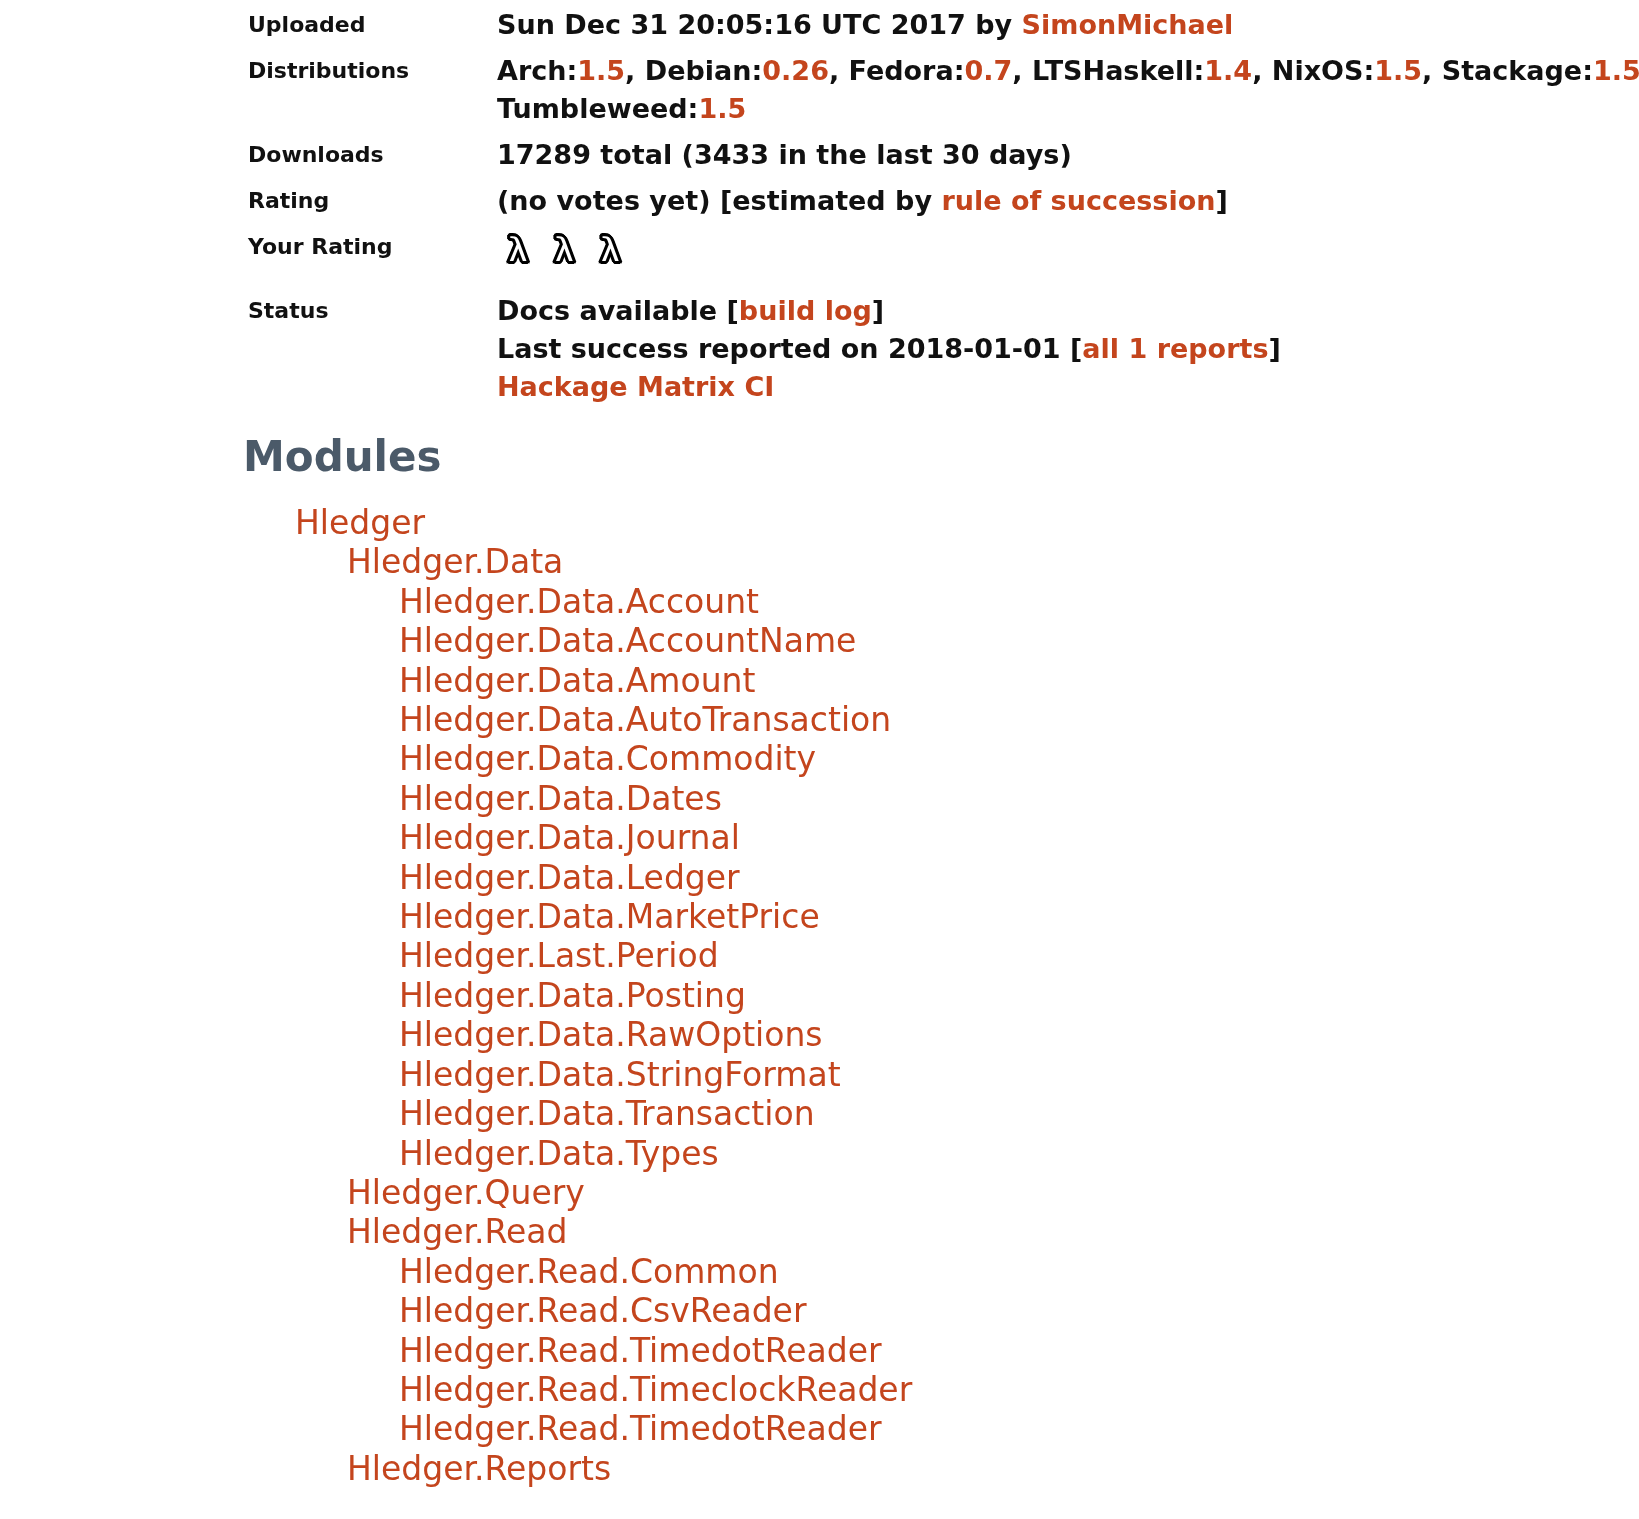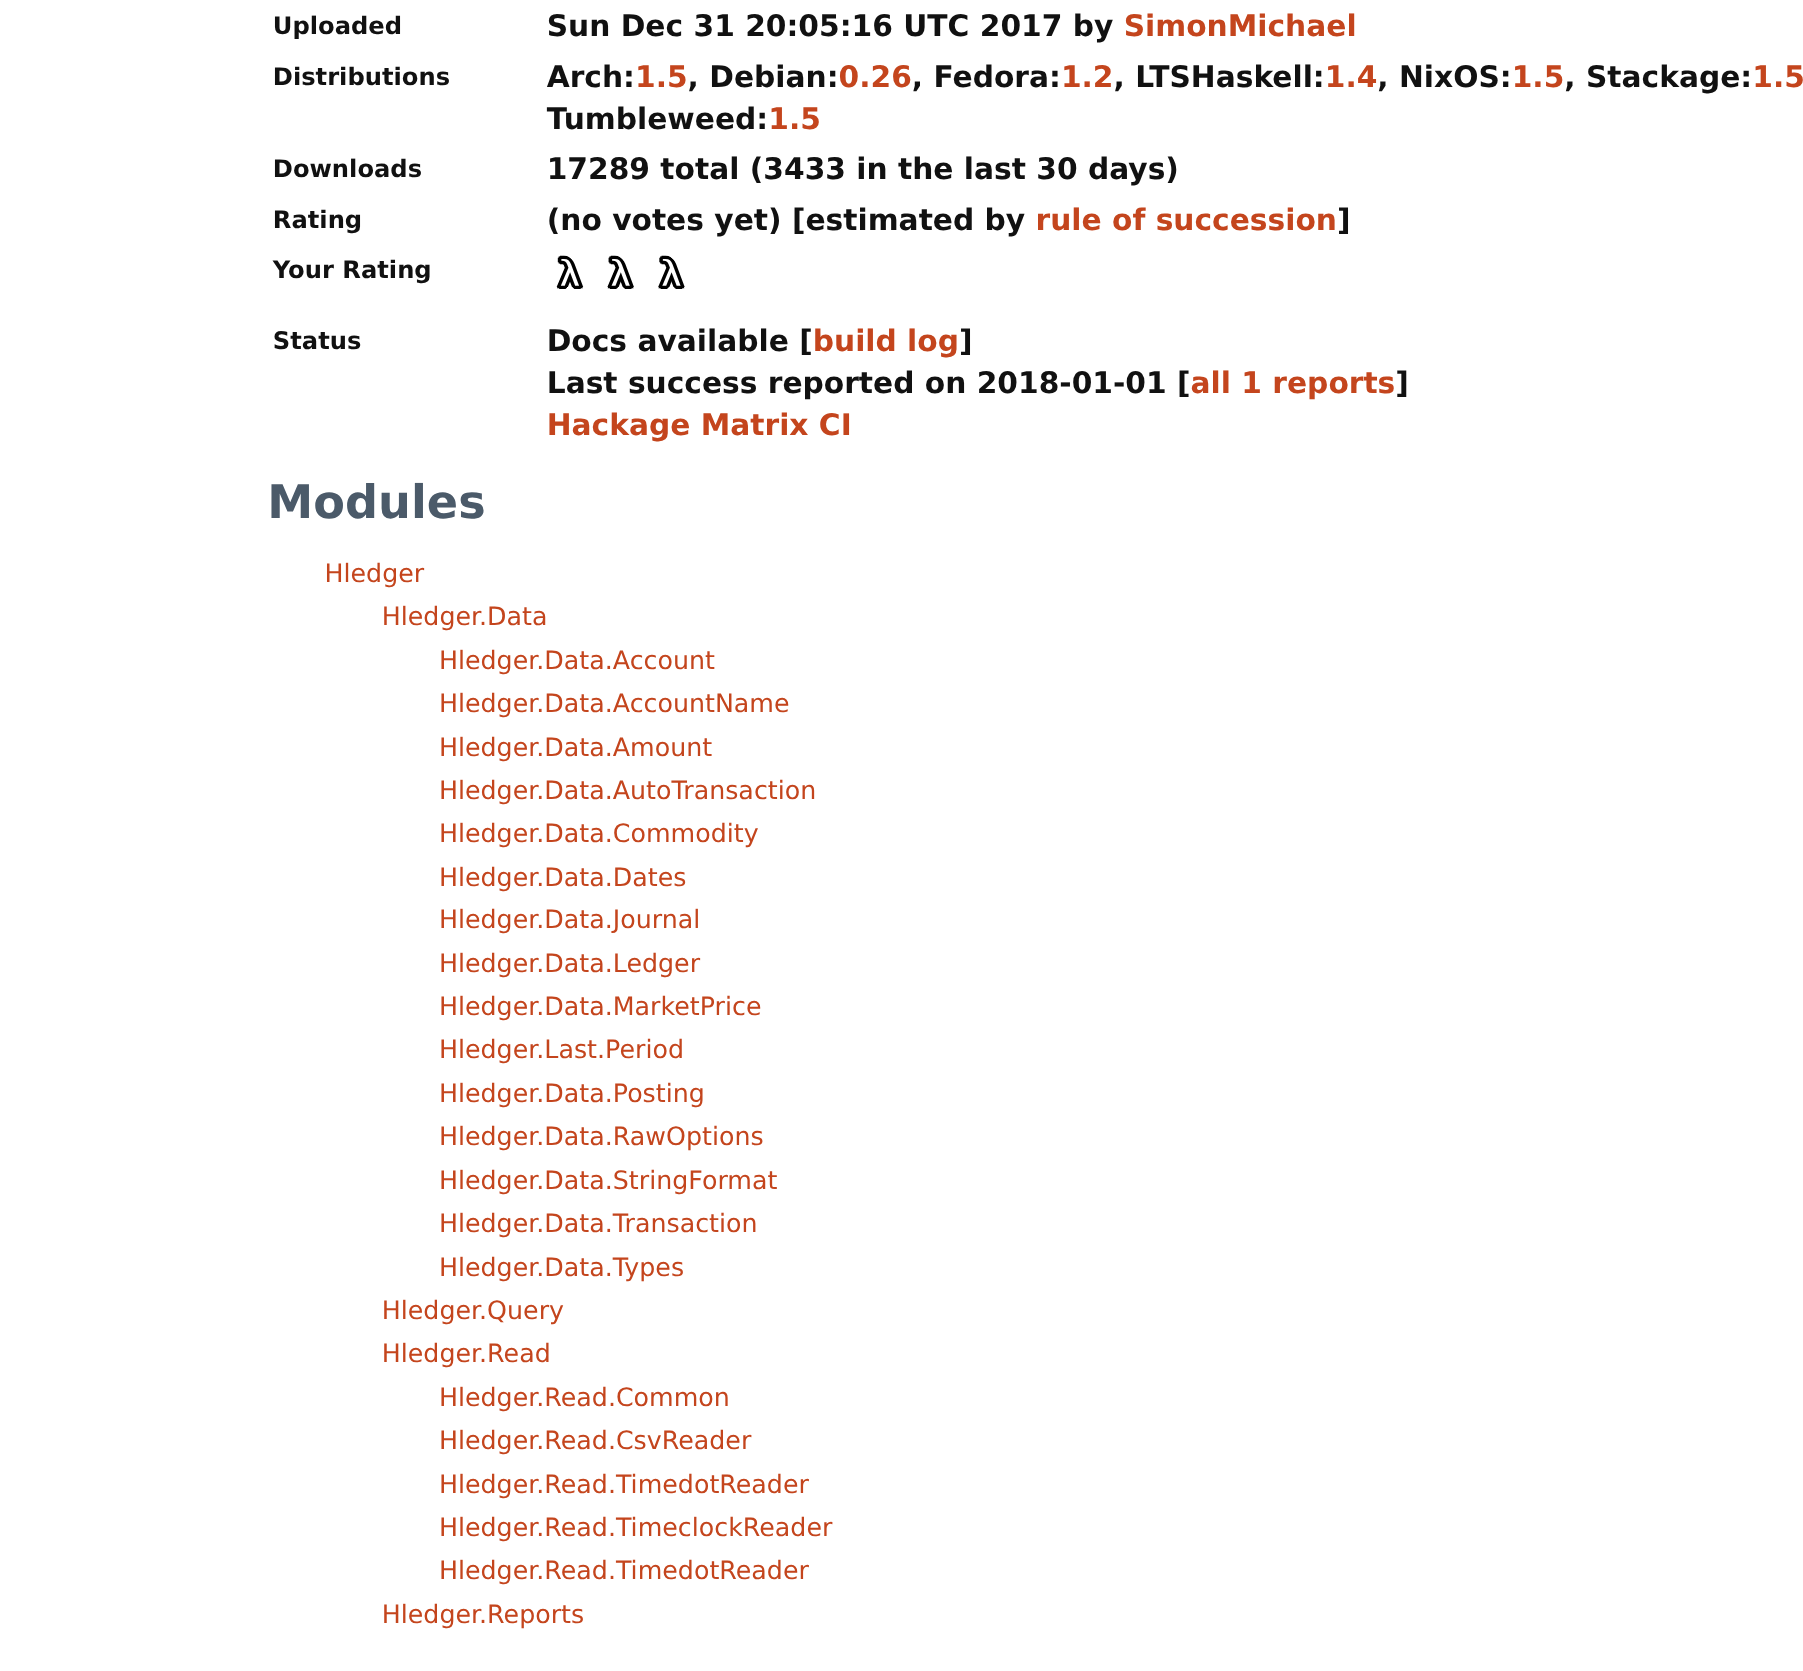--- a/index.html
+++ b/index.html
@@ -59,42 +59,42 @@
     margin: 26px 0 0 243px;
     font-size: 42px;
     line-height: 41px;
     font-weight: bold;
     color: #4b5a69;
   }
   .module-list {
     margin: 26px 0 0 295px;
   }
   .module-item {
-    font-size: 23px;
+    font-size: 33px;
     line-height: 39.4px;
     white-space: nowrap;
   }
   .module-item.lvl0 { padding-left: 0; }
   .module-item.lvl1 { padding-left: 52px; }
   .module-item.lvl2 { padding-left: 104px; }
 </style>
 </head>
 <body>
 
 <div class="props" id="props">
     <div class="prop-row">
       <div class="prop-label">Uploaded</div>
       <div class="prop-value">
         <div class="prop-line"><span>Sun Dec 31 20:05:16 UTC 2017 by </span><a class="lnk">SimonMichael</a></div>
       </div>
     </div>
     <div class="prop-row">
       <div class="prop-label">Distributions</div>
       <div class="prop-value">
-        <div class="prop-line"><span>Arch:</span><a class="lnk">1.5</a><span>, Debian:</span><a class="lnk">0.26</a><span>, Fedora:</span><a class="lnk">1.2</a><span>, LTSHaskell:</span><a class="lnk">1.4</a><span>, NixOS:</span><a class="lnk">1.5</a><span>, Stackage:</span><a class="lnk">1.5</a><span>,</span></div>
+        <div class="prop-line"><span>Arch:</span><a class="lnk">1.5</a><span>, Debian:</span><a class="lnk">0.26</a><span>, Fedora:</span><a class="lnk">0.7</a><span>, LTSHaskell:</span><a class="lnk">1.4</a><span>, NixOS:</span><a class="lnk">1.5</a><span>, Stackage:</span><a class="lnk">1.5</a><span>,</span></div>
         <div class="prop-line"><span>Tumbleweed:</span><a class="lnk">1.5</a></div>
       </div>
     </div>
     <div class="prop-row">
       <div class="prop-label">Downloads</div>
       <div class="prop-value">
         <div class="prop-line"><span>17289 total (3433 in the last 30 days)</span></div>
       </div>
     </div>
     <div class="prop-row">

